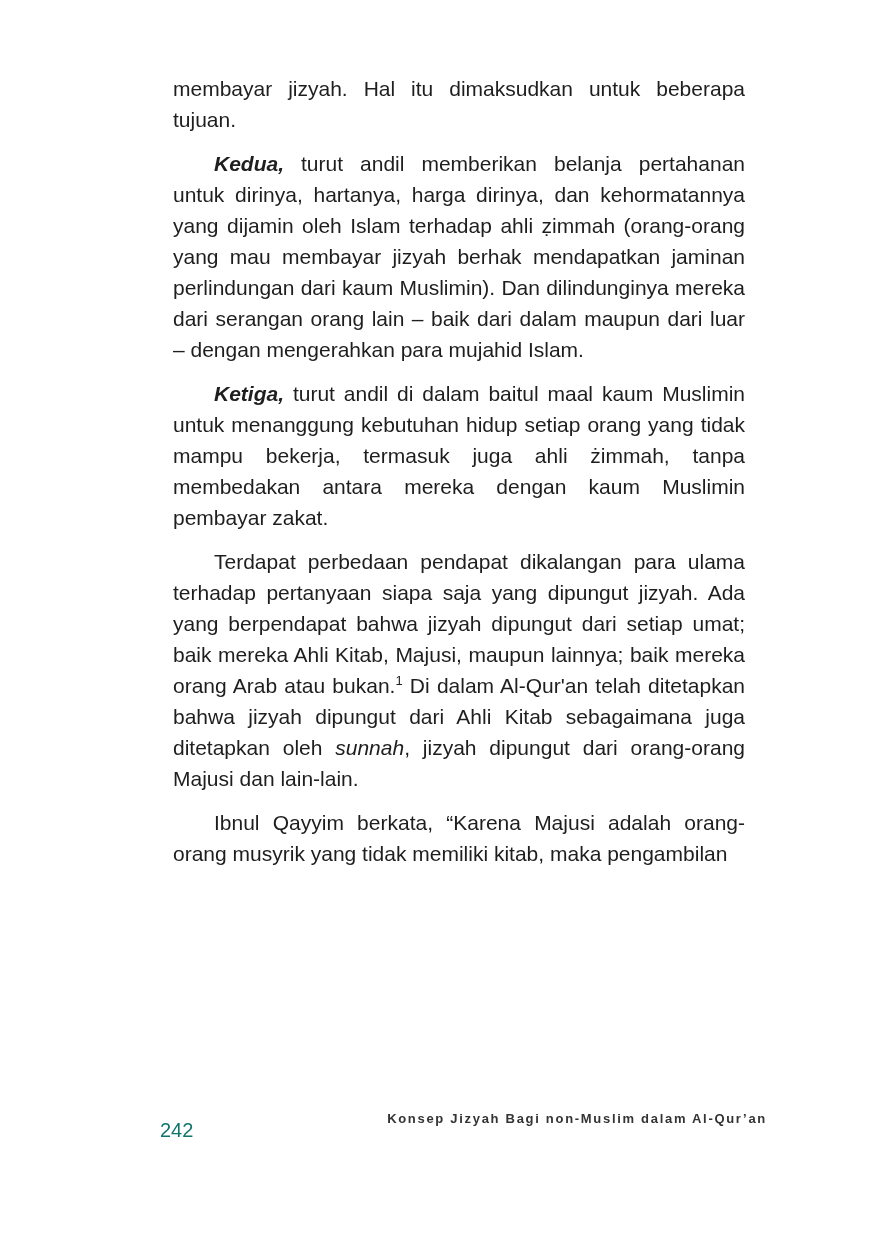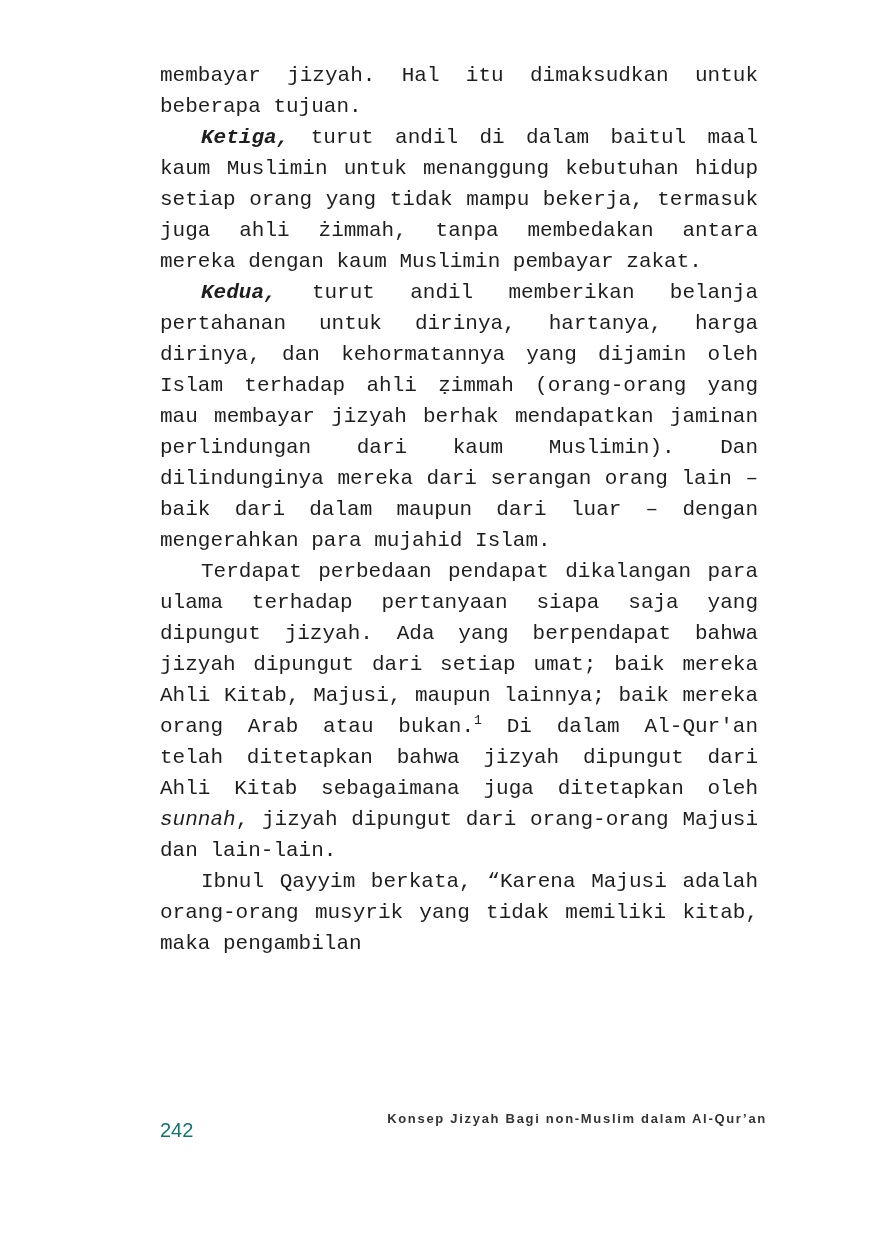--- a/index.html
+++ b/index.html
@@ -14,26 +14,26 @@
     background: #ffffff;
     overflow: hidden;
   }
   .text-block {
     position: absolute;
     left: 160px;
     top: 60px;
     width: 598px;
   }
   .body-para {
-    font-family: Liberation Mono, monospace;
+    font-family: Liberation Sans, sans-serif;
     font-size: 21px;
     line-height: 31px;
     text-align: justify;
     color: #1e1e1e;
-    margin: 0;
+    margin: 13px;
   }
   .indent {
     text-indent: 41px;
   }
   .lead-word {
     font-weight: bold;
     font-style: italic;
   }
   .italic-term {
     font-style: italic;
@@ -85,25 +85,25 @@
 </head>
 <body>
 
 <div class="page">
 
   <main class="text-block">
 
     <p class="body-para">membayar jizyah. Hal itu dimaksudkan untuk beberapa tujuan.</p>
 
 
+    <p class="body-para indent"><b class="lead-word">Kedua,</b>
+      <span>turut andil memberikan belanja pertahanan untuk dirinya, hartanya, harga dirinya, dan kehormatannya yang dijamin oleh Islam terhadap ahli ẓimmah (orang-orang yang mau membayar jizyah berhak mendapatkan jaminan perlindungan dari kaum Muslimin). Dan dilindunginya mereka dari serangan orang lain – baik dari dalam maupun dari luar – dengan mengerahkan para mujahid Islam.</span></p>
+
     <p class="body-para indent"><b class="lead-word">Ketiga,</b>
       <span>turut andil di dalam baitul maal kaum Muslimin untuk menanggung kebutuhan hidup setiap orang yang tidak mampu bekerja, termasuk juga ahli żimmah, tanpa membedakan antara mereka dengan kaum Muslimin pembayar zakat.</span></p>
-
-    <p class="body-para indent"><b class="lead-word">Kedua,</b>
-      <span>turut andil memberikan belanja pertahanan untuk dirinya, hartanya, harga dirinya, dan kehormatannya yang dijamin oleh Islam terhadap ahli ẓimmah (orang-orang yang mau membayar jizyah berhak mendapatkan jaminan perlindungan dari kaum Muslimin). Dan dilindunginya mereka dari serangan orang lain – baik dari dalam maupun dari luar – dengan mengerahkan para mujahid Islam.</span></p>
 
 
     <p class="body-para indent"><span>Terdapat perbedaan pendapat dikalangan para ulama terhadap pertanyaan siapa saja yang dipungut jizyah. Ada yang berpendapat bahwa jizyah dipungut dari setiap umat; baik mereka Ahli Kitab, Majusi, maupun lainnya; baik mereka orang Arab atau bukan.</span><sup class="footnote-marker">1</sup><span> Di dalam Al-Qur'an telah ditetapkan bahwa jizyah dipungut dari Ahli Kitab sebagaimana juga ditetapkan oleh </span><i class="italic-term">sunnah</i><span>, jizyah dipungut dari orang-orang Majusi dan lain-lain.</span></p>
 
     <p class="body-para indent">Ibnul Qayyim berkata, “Karena Majusi adalah orang-orang musyrik yang tidak memiliki kitab, maka pengambilan</p>
 
   </main>
 
   <footer class="page-footer">
     <span class="page-number">242</span>

